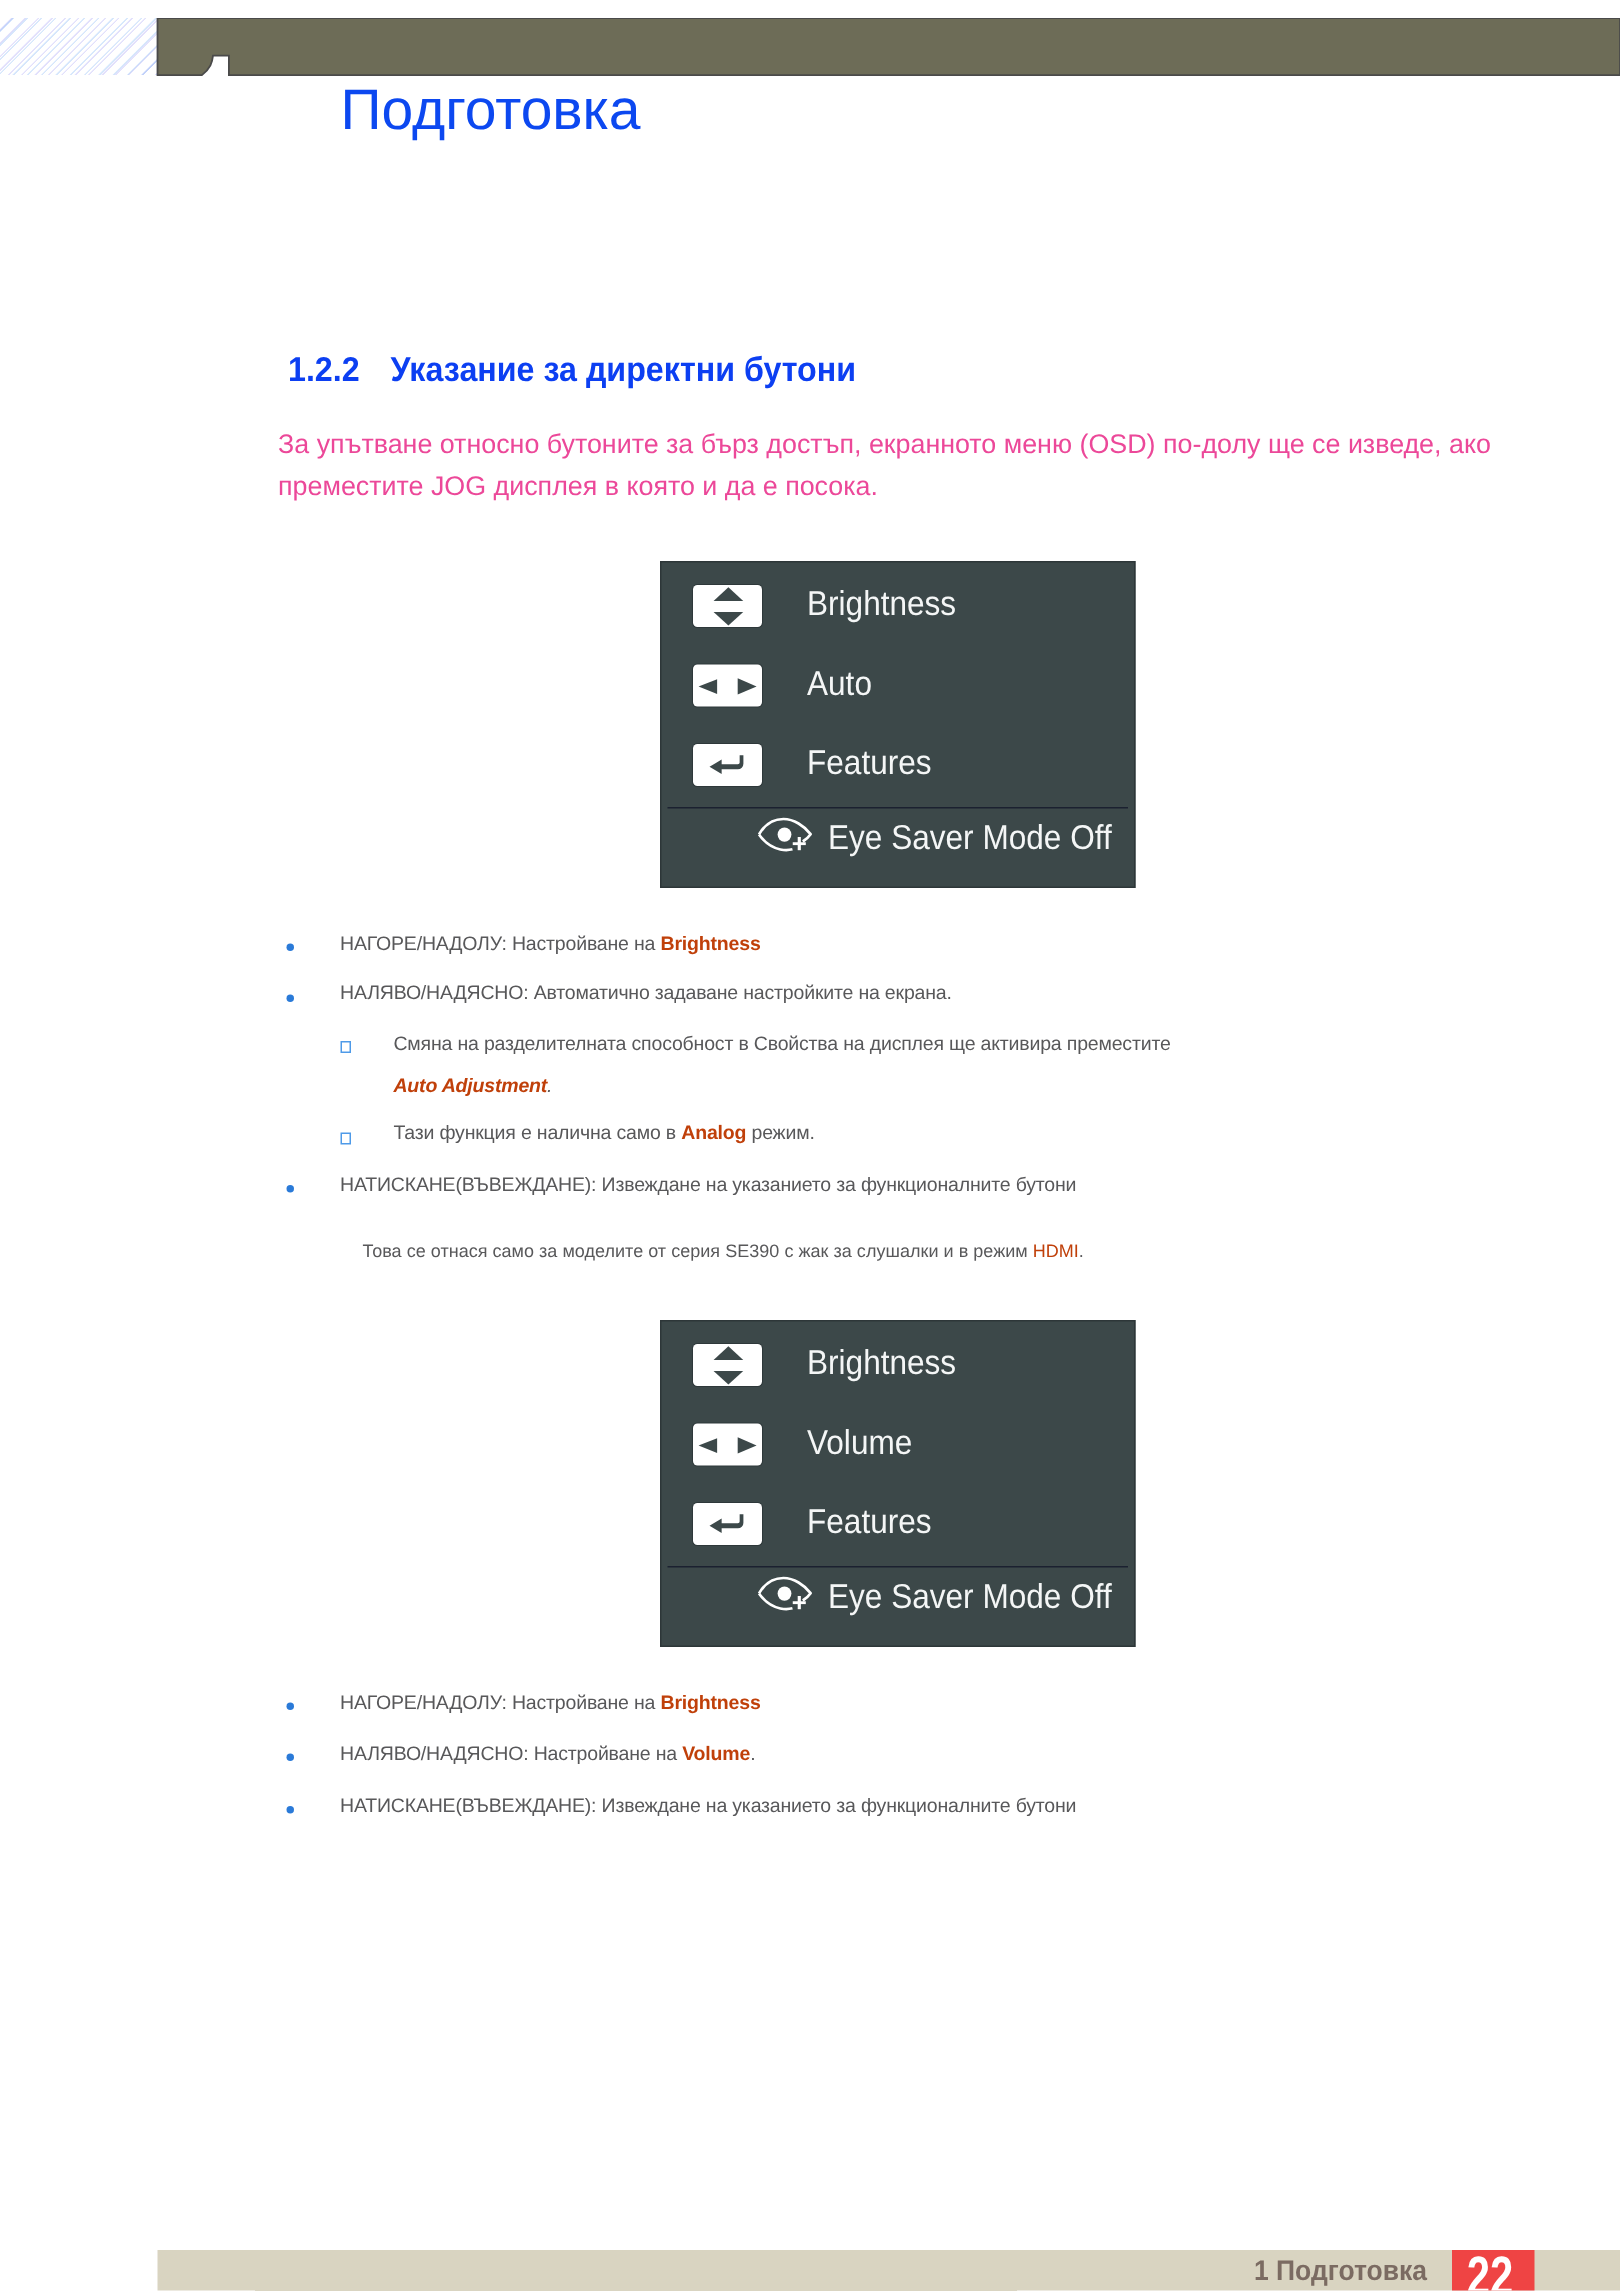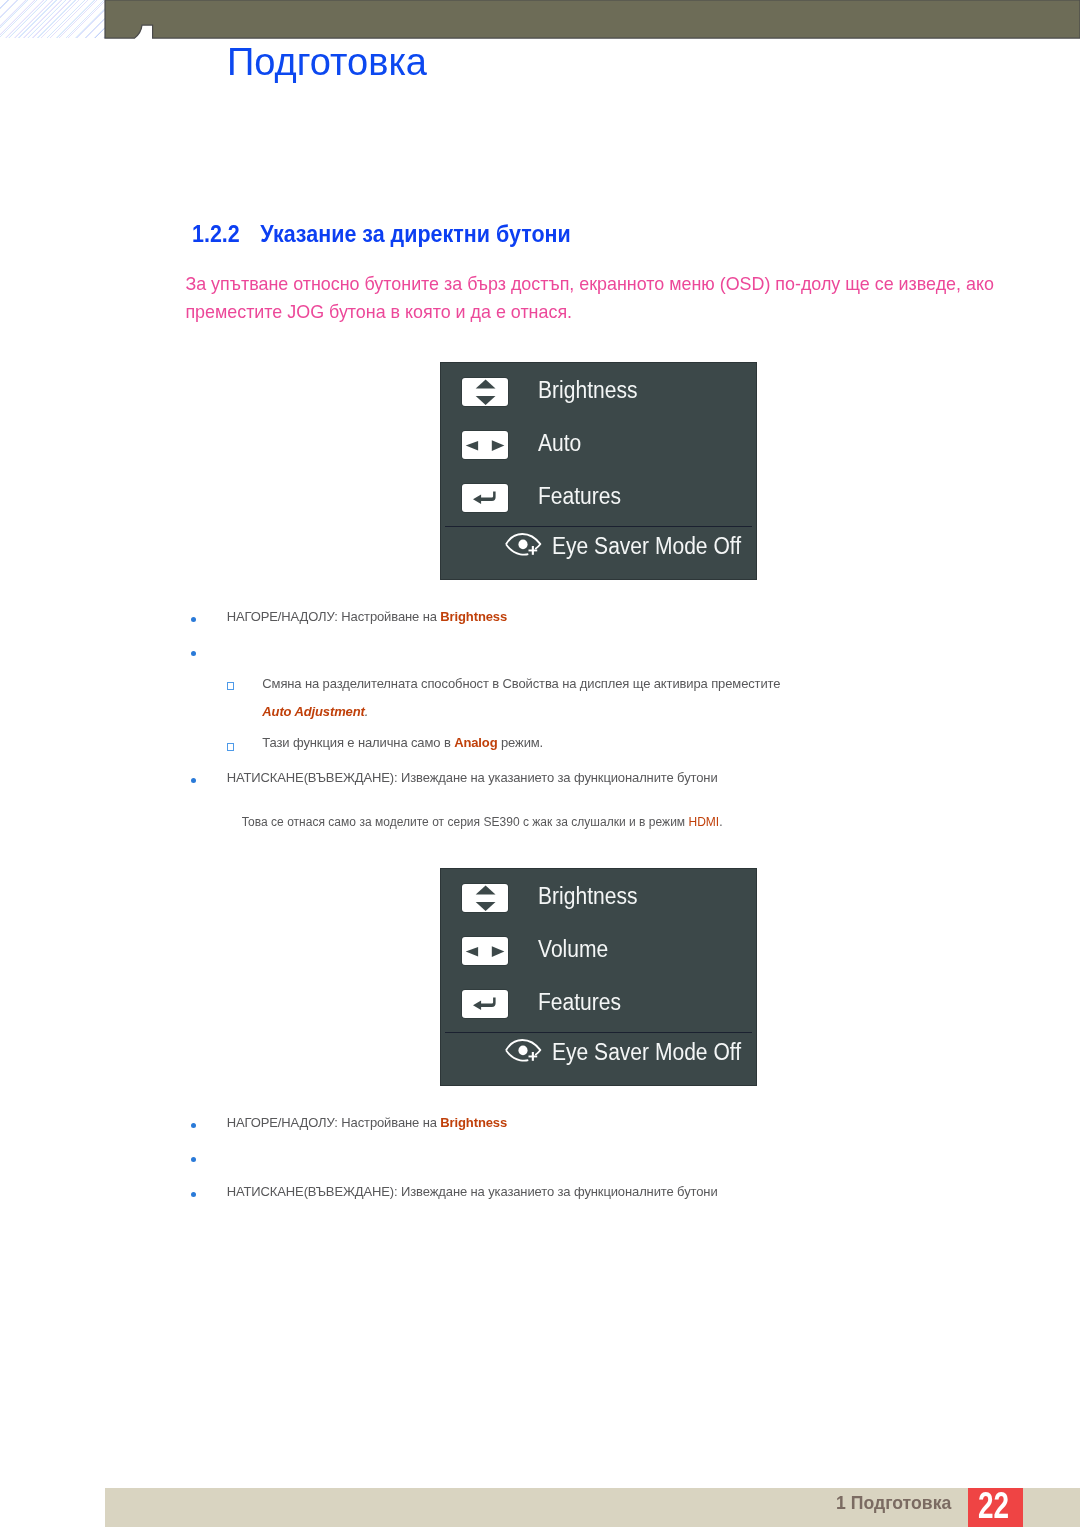--- a/index.html
+++ b/index.html
@@ -1,21 +1,21 @@
 <!DOCTYPE html>
 <html><head>
 <meta charset="utf-8">
 <title>page</title>
 <style>
   html,body{margin:0;padding:0;}
   body{width:1080px;height:1527px;background:#fff;
        font-family:"Liberation Sans",sans-serif;
        position:relative;overflow:hidden;
        -webkit-font-smoothing:antialiased;}
-  .page{position:absolute;left:0;top:0;width:1080px;height:1416px;}
+  .page{position:absolute;left:0;top:12px;width:1080px;height:1416px;}
 
   
   .hatch{position:absolute;left:0;top:0;width:105px;height:38px;
     background-image:
       repeating-linear-gradient(-45deg,
         rgba(120,175,245,0.30) 0px, rgba(120,175,245,0.30) 0.7px,
         rgba(255,255,255,0) 1.25px, rgba(255,255,255,0) 6.75px),
       repeating-linear-gradient(-45deg,
         rgba(170,165,246,0.34) 0.45px, rgba(170,165,246,0.34) 1.1px,
         rgba(255,255,255,0) 1.65px, rgba(255,255,255,0) 6.75px);
@@ -76,26 +76,27 @@
     </svg>
   </div>
 
   <div class="page-title">Подготовка</div>
 
   <div class="h3">
     <span class="num">1.2.2</span><span>Указание за директни бутони</span>
   </div>
 
   <div class="para" style="left:185.4px;top:269.5px;">За упътване относно бутоните за бърз достъп, екранното меню (OSD) по-долу ще се изведе, ако</div>
-  <div class="para" style="left:185.4px;top:297.5px;">преместите JOG бутона в която и да е отнася.</div>
+  <div class="para" style="left:185.4px;top:297.5px;">преместите JOG дисплея в която и да е посока.</div>
 
   <div class="bullet-dot" style="left:191px;top:617px;"></div>
   <div class="txt" style="left:226.7px;top:606.9px;"><span>НАГОРЕ/НАДОЛУ: Настройване на </span><span class="orb">Brightness</span></div>
 
   <div class="bullet-dot" style="left:191px;top:650.5px;"></div>
+  <div class="txt" style="left:226.7px;top:640.1px;">НАЛЯВО/НАДЯСНО: Автоматично задаване настройките на екрана.</div>
 
   <div class="bullet-sq" style="left:226.7px;top:682px;"></div>
   <div class="txt" style="left:262.3px;top:673.6px;">Смяна на разделителната способност в Свойства на дисплея ще активира преместите</div>
   <div class="txt" style="left:262.3px;top:702.4px;font-style:italic;"><span class="orb">Auto Adjustment</span><span>.</span></div>
 
   <div class="bullet-sq" style="left:226.7px;top:743px;"></div>
   <div class="txt" style="left:262.3px;top:733.2px;"><span>Тази функция е налична само в </span><span class="orb">Analog</span><span> режим.</span></div>
 
   <div class="bullet-dot" style="left:191px;top:778px;"></div>
   <div class="txt" style="left:226.7px;top:767.9px;">НАТИСКАНЕ(ВЪВЕЖДАНЕ): Извеждане на указанието за функционалните бутони</div>
@@ -177,20 +178,21 @@
         <rect x="27.5" y="20.5" width="8.7" height="1.9" fill="#ffffff"></rect>
       </svg>
     </div>
     <div class="osd-eye-label" style="top:170px;">Eye Saver Mode Off</div>
   </div>
 
   <div class="bullet-dot" style="left:191px;top:1122.5px;"></div>
   <div class="txt" style="left:226.7px;top:1112.6px;"><span>НАГОРЕ/НАДОЛУ: Настройване на </span><span class="orb">Brightness</span></div>
 
   <div class="bullet-dot" style="left:191px;top:1156.7px;"></div>
+  <div class="txt" style="left:226.7px;top:1146.5px;"><span>НАЛЯВО/НАДЯСНО: Настройване на </span><span class="orb">Volume</span><span>.</span></div>
 
   <div class="bullet-dot" style="left:191px;top:1191.8px;"></div>
   <div class="txt" style="left:226.7px;top:1181.6px;">НАТИСКАНЕ(ВЪВЕЖДАНЕ): Извеждане на указанието за функционалните бутони</div>
 
   <div class="footbar"></div>
   <div class="foottext">1 Подготовка</div>
   <div class="footnum">
       <span>22</span>
     </div>
 

